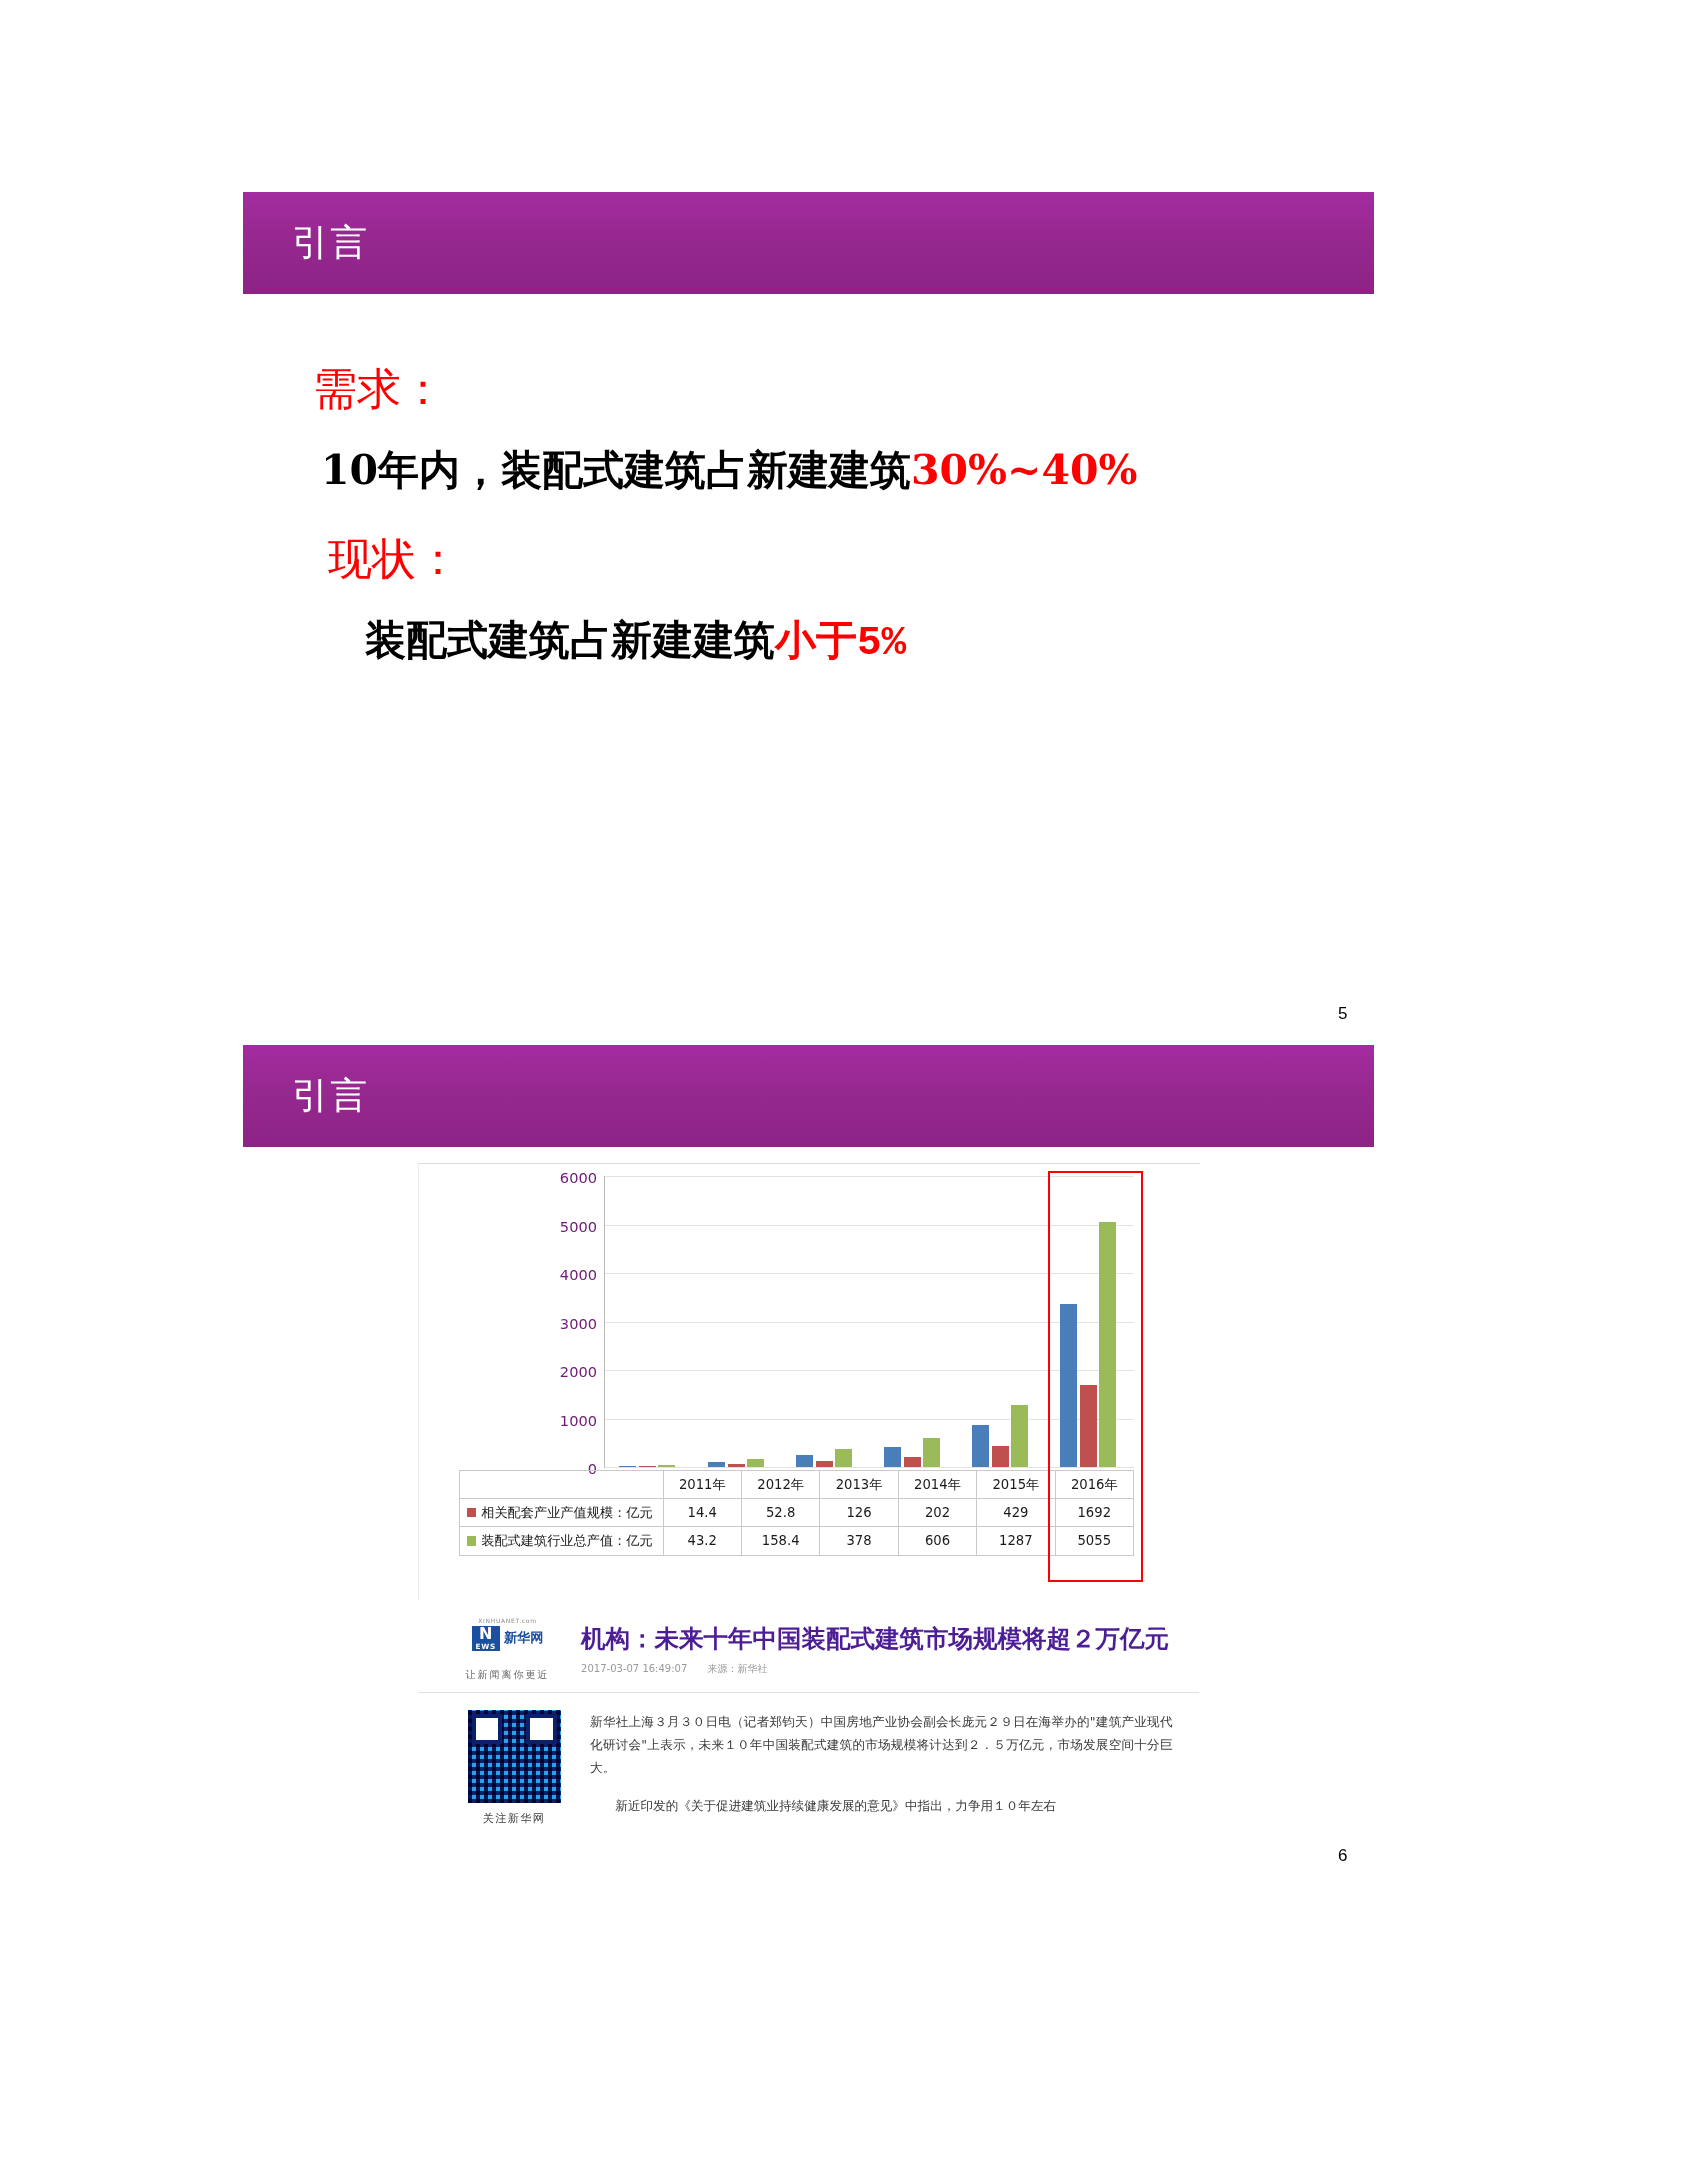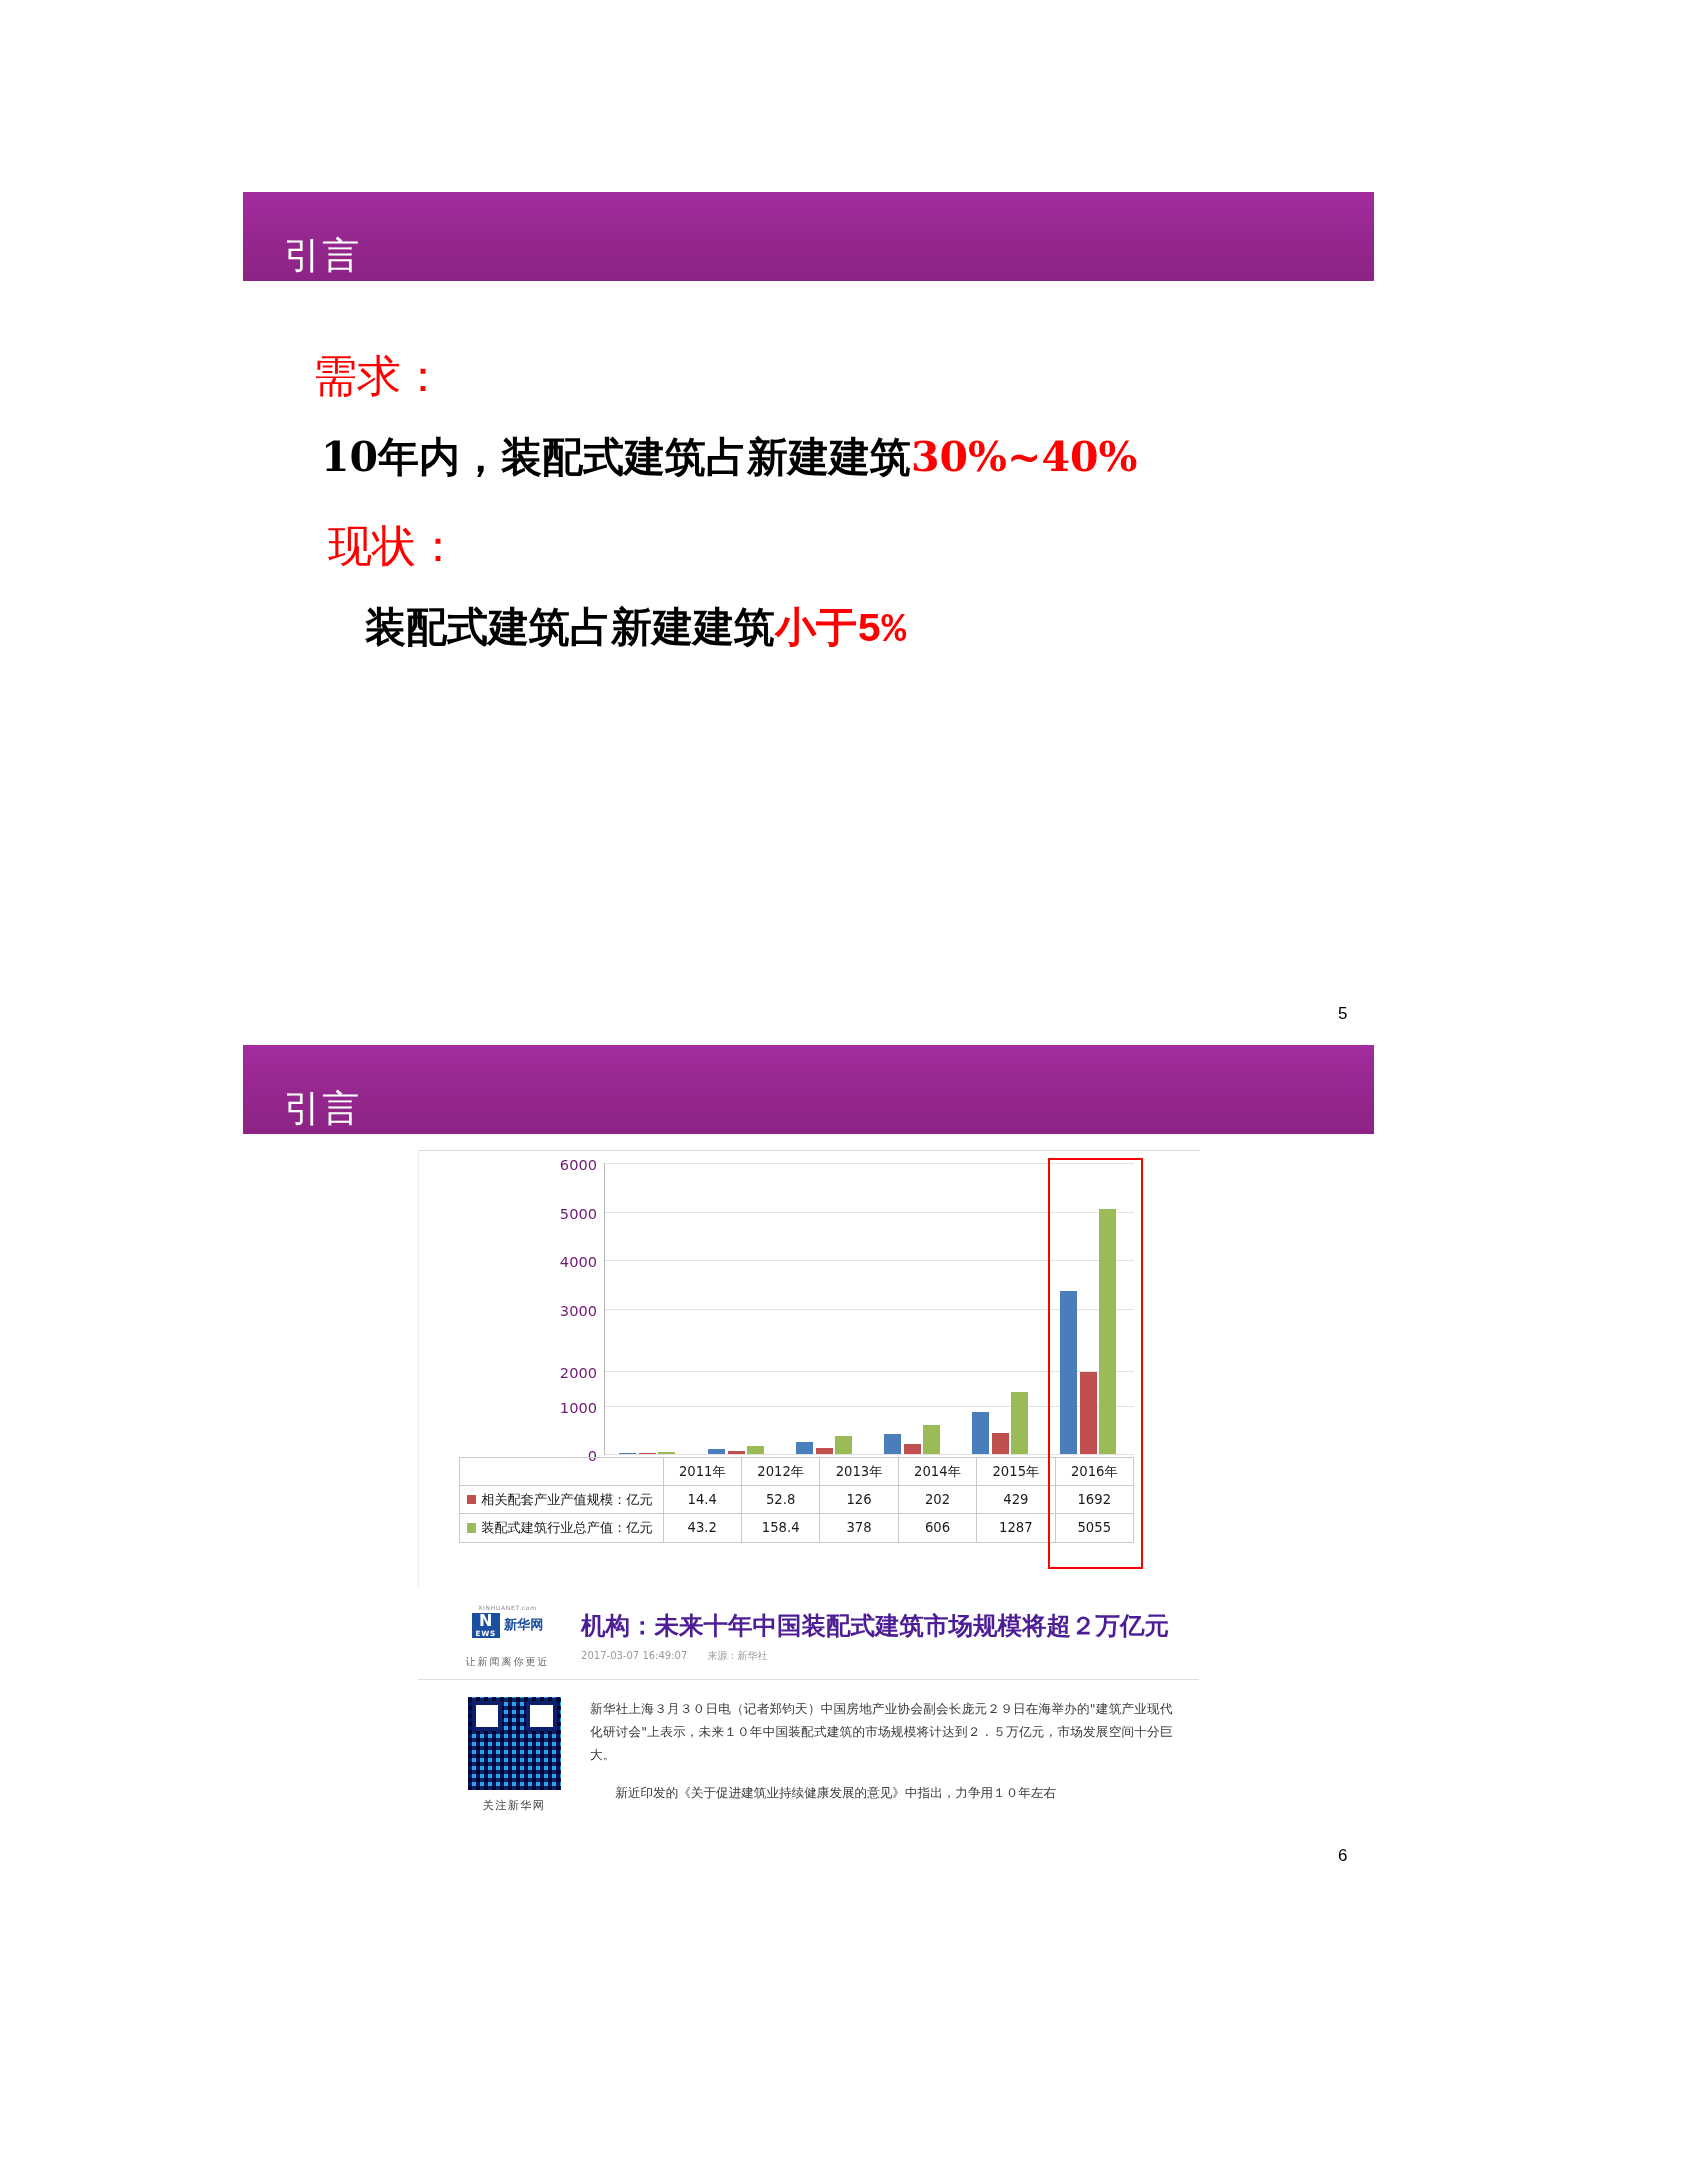--- a/index.html
+++ b/index.html
@@ -19,23 +19,24 @@
   .slide {
     position: absolute;
     left: 243px;
     width: 1131px;
   }
   #slide1 { top: 192px; }
   #slide2 { top: 1045px; }
 
   .slide-header {
     background: linear-gradient(to bottom, #a32ca0 0%, #96288f 45%, #8d2386 100%);
-    height: 89px;
+    height: 102px;
     display: flex;
-    align-items: flex-end;
+    align-items: center;
+    padding-left: 8px;
   }
   .slide-header .title {
     color: #ffffff;
     font-family: "DejaVu Sans", sans-serif;
     font-size: 37px;
     font-weight: 400;
     letter-spacing: 1.3px;
     padding-left: 41px;
   }
 
@@ -324,21 +325,21 @@
       <div class="doc-card">
 
         <div class="chart-wrap">
           <div class="plot" id="plot">
               <div class="gridline" style="top: 291px;">
                 <div class="ytick">0</div>
               </div>
               <div class="gridline" style="top: 243px;">
                 <div class="ytick">1000</div>
               </div>
-              <div class="gridline" style="top: 208px;">
+              <div class="gridline" style="top: 194px;">
                 <div class="ytick">2000</div>
               </div>
               <div class="gridline" style="top: 146px;">
                 <div class="ytick">3000</div>
               </div>
               <div class="gridline" style="top: 97px;">
                 <div class="ytick">4000</div>
               </div>
               <div class="gridline" style="top: 49px;">
                 <div class="ytick">5000</div>

